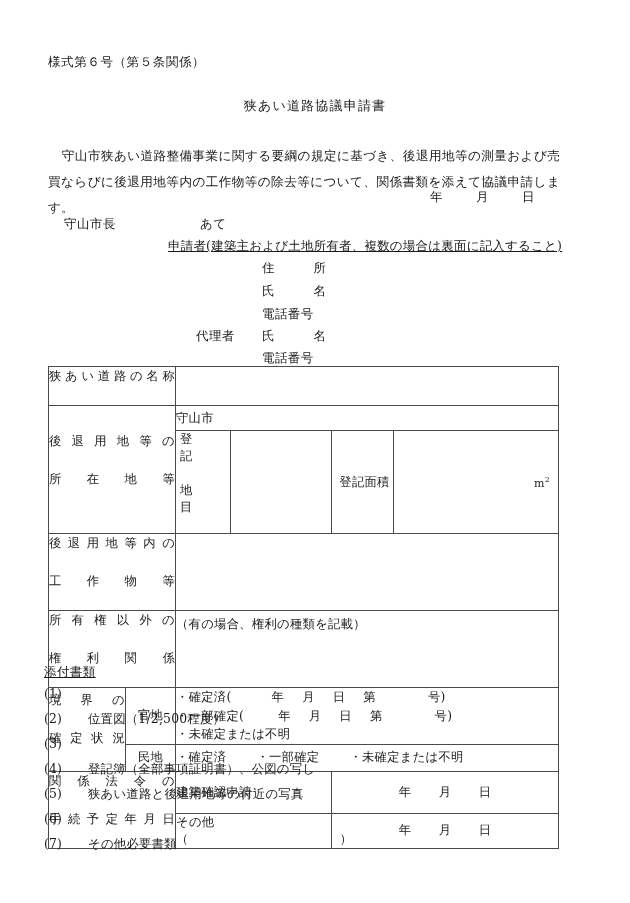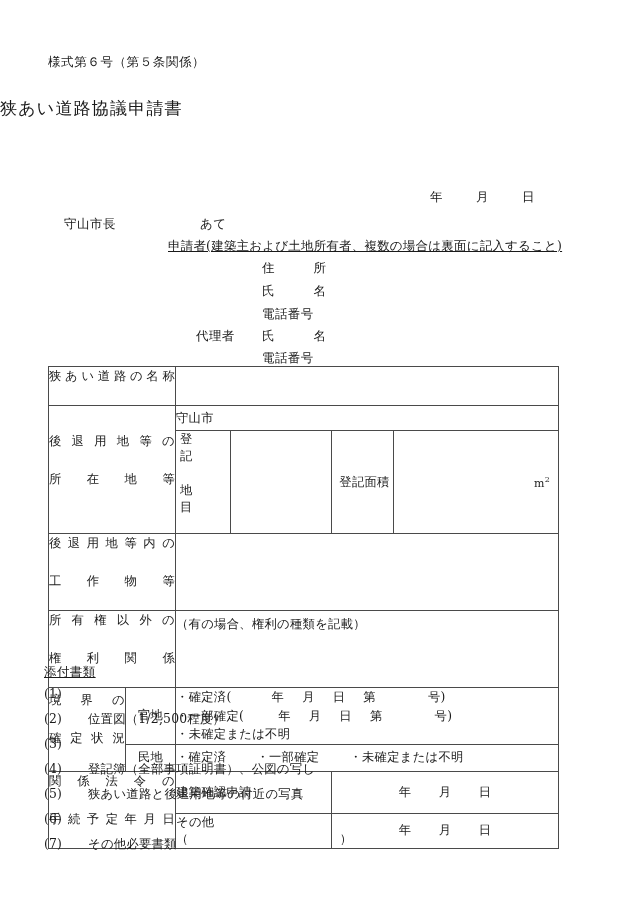--- a/index.html
+++ b/index.html
@@ -29,21 +29,22 @@
     top: 54px;
     font-size: 12.5px;
     letter-spacing: 0.6px;
     white-space: nowrap;
   }
   .doc-title {
     position: absolute;
     left: 0;
     right: 0;
     top: 97px;
-    font-size: 17px;
+    text-align: center;
+    font-size: 13px;
     letter-spacing: 1.2px;
   }
 
   
   .body-para {
     position: absolute;
     left: 48px;
     top: 143px;
     width: 512px;
     font-size: 12.6px;
@@ -189,20 +190,23 @@
 </style>
 </head>
 <body>
 
 <div class="page">
 
   <div class="form-no">様式第６号（第５条関係）</div>
 
   <div class="doc-title">狭あい道路協議申請書</div>
 
+  <div class="body-para">
+    <span class="indent">守山市狭あい道路整備事業に関する要綱の規定に基づき、後退用地等の測量および売買ならびに後退用地等内の工作物等の除去等について、関係書類を添えて協議申請します。</span>
+  </div>
 
   <div class="date-line">
     <span class="g-y">年</span>
     <span class="g-m">月</span>
     <span>日</span>
   </div>
 
   <div class="addressee">
     <span>守山市長</span><span class="ate">あて</span>
   </div>

